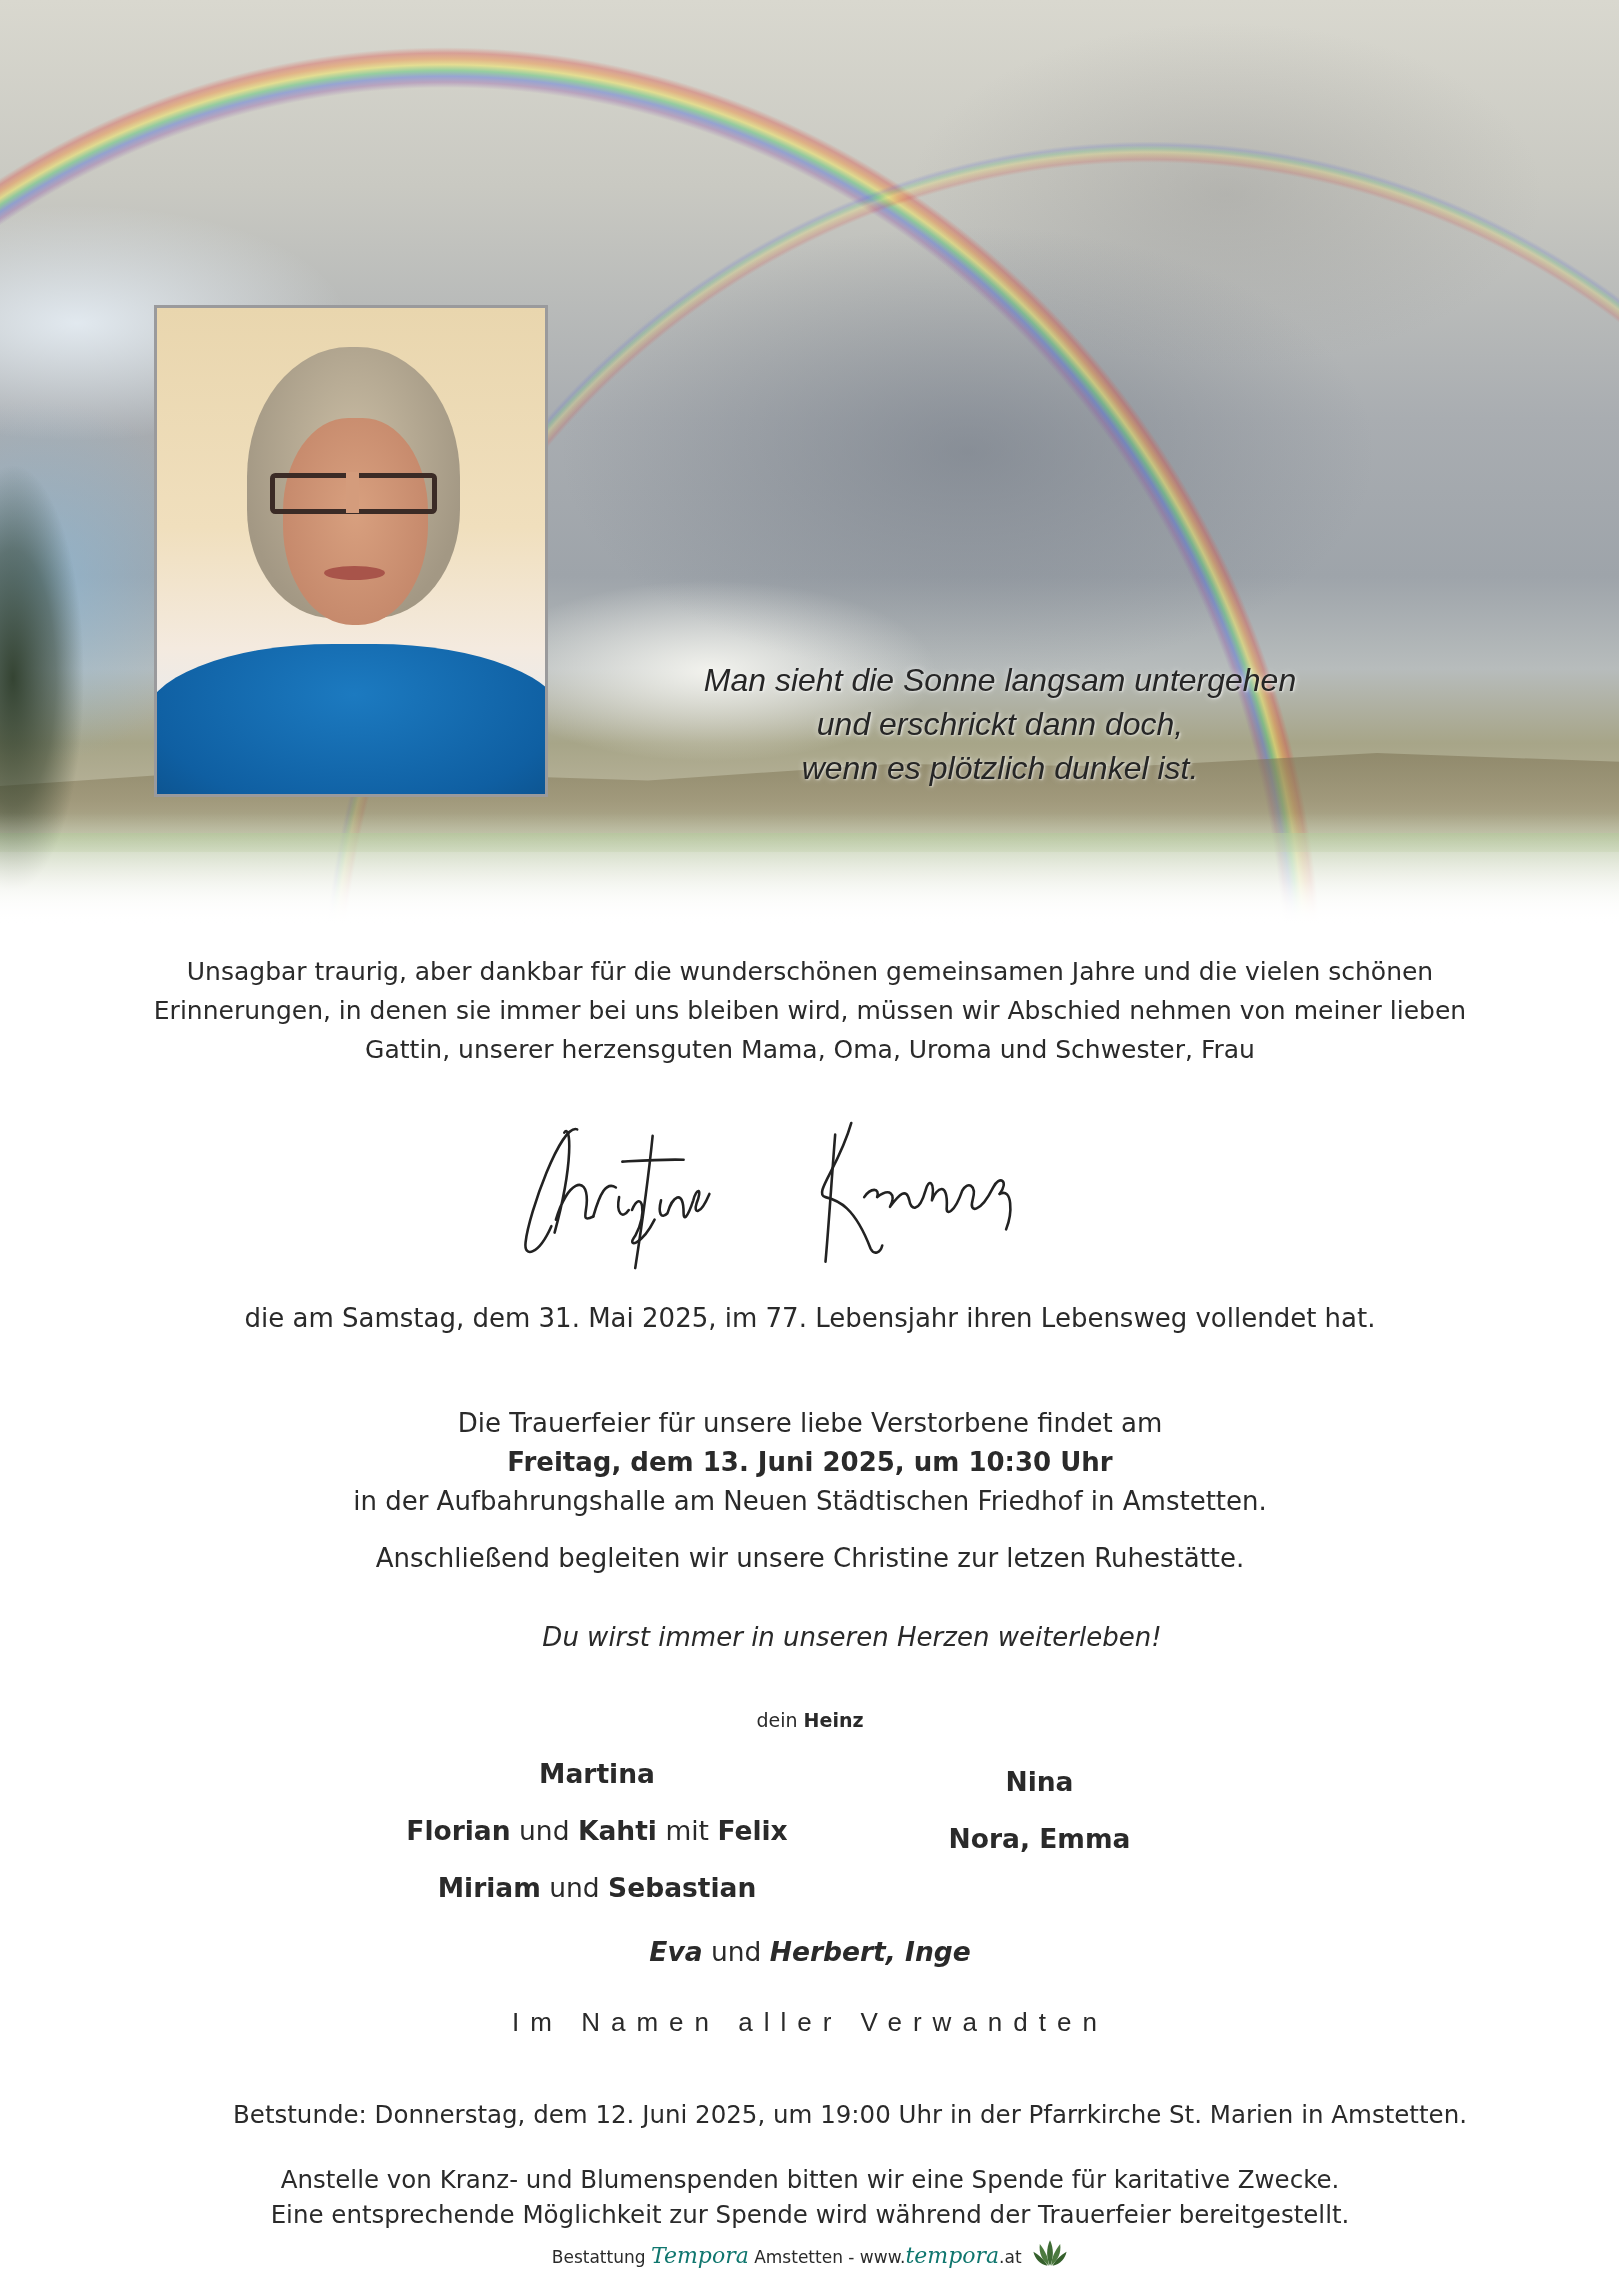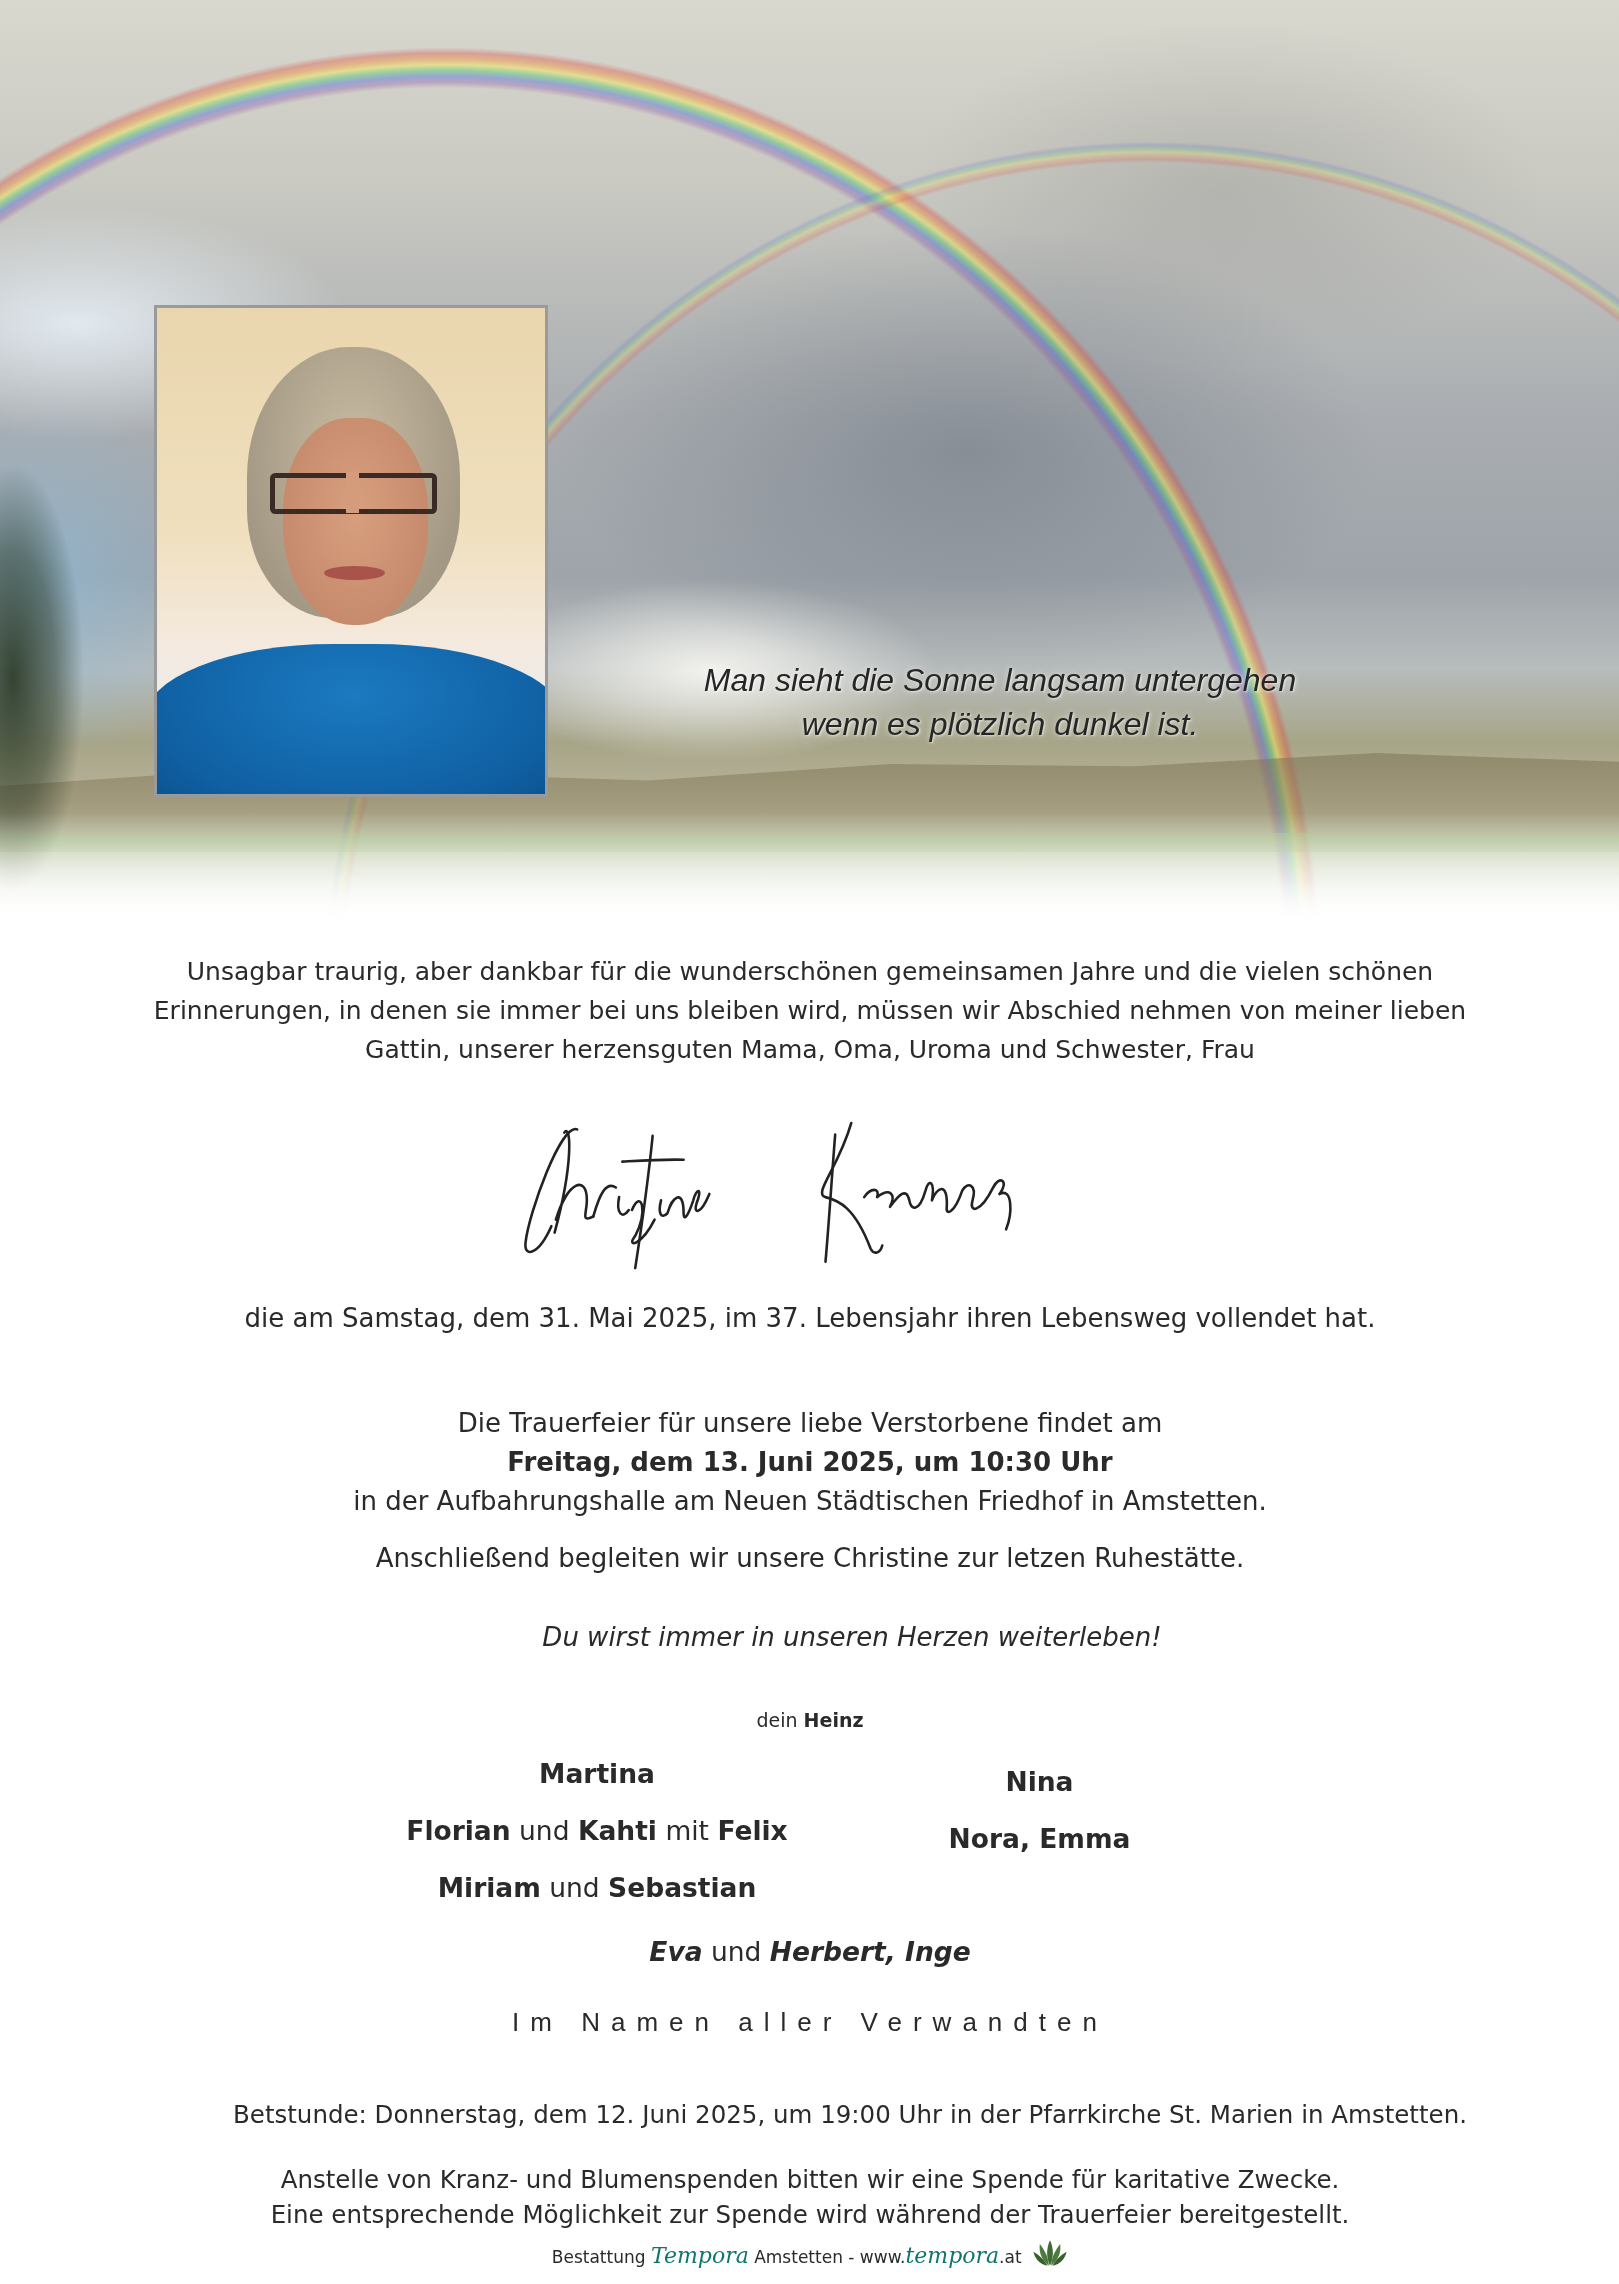--- a/index.html
+++ b/index.html
@@ -105,20 +105,21 @@
   <div class="portrait" title="Portrait of Christine Kreimer">
     <div class="hair"></div>
     <div class="face"></div>
     <div class="glasses"></div>
     <div class="mouth"></div>
     <div class="scarf"></div>
   </div>
 
   <div class="quote">
     <div>Man sieht die Sonne langsam untergehen</div>
+    <div>und erschrickt dann doch,</div>
     <div>wenn es plötzlich dunkel ist.</div>
   </div>
 </div>
 
 <div class="text intro">
   <div>Unsagbar traurig, aber dankbar für die wunderschönen gemeinsamen Jahre und die vielen schönen</div>
   <div>Erinnerungen, in denen sie immer bei uns bleiben wird, müssen wir Abschied nehmen von meiner lieben</div>
   <div>Gattin, unserer herzensguten Mama, Oma, Uroma und Schwester, Frau</div>
 </div>
 
@@ -141,21 +142,21 @@
     <path d="M245 180 C 240 200, 245 210, 255 200 C 262 175, 280 160, 280 200 C 280 210, 285 210, 295 180 C 300 160, 310 160, 300 185 C 295 200, 305 205, 320 170"></path>
 
     <path d="M515 78 C 510 140, 505 220, 500 275"></path>
     <path d="M540 60 C 520 130, 480 170, 500 175 C 520 180, 545 190, 570 255 C 575 265, 585 262, 588 250"></path>
 
     <path d="M560 175 C 570 160, 585 160, 580 175 C 600 160, 610 170, 600 190 C 615 170, 625 160, 630 180 C 632 195, 645 200, 655 165 C 660 145, 670 150, 665 180 C 672 160, 690 150, 688 190 C 686 205, 700 200, 712 165 C 720 150, 735 155, 728 180 C 722 200, 740 200, 760 160 C 770 140, 785 150, 770 170"></path>
     <path d="M770 170 C 790 160, 790 200, 780 225"></path>
   </svg>
 </div>
 
-<div class="text deathline">die am Samstag, dem 31. Mai 2025, im 37. Lebensjahr ihren Lebensweg vollendet hat.</div>
+<div class="text deathline">die am Samstag, dem 31. Mai 2025, im 77. Lebensjahr ihren Lebensweg vollendet hat.</div>
 
 <div class="text ceremony">
   <div>Die Trauerfeier für unsere liebe Verstorbene findet am</div>
   <div class="bold">Freitag, dem 13. Juni 2025, um 10:30 Uhr</div>
   <div>in der Aufbahrungshalle am Neuen Städtischen Friedhof in Amstetten.</div>
 </div>
 
 <div class="text afterward">Anschließend begleiten wir unsere Christine zur letzen Ruhestätte.</div>
 
 <div class="text motto">Du wirst immer in unseren Herzen weiterleben!</div>

